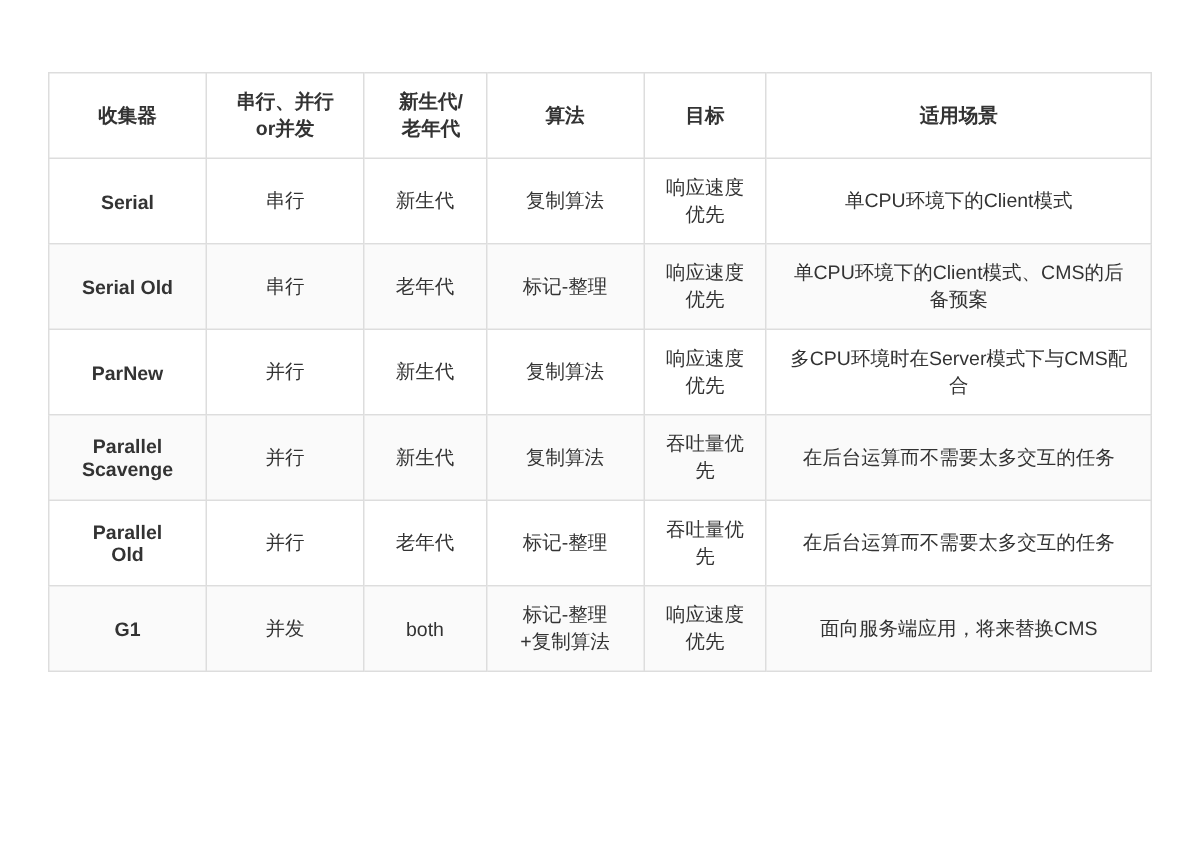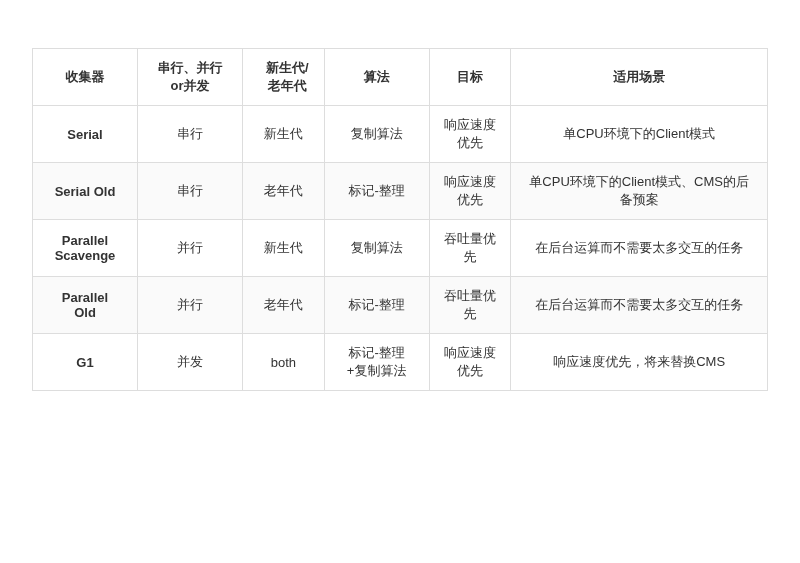--- a/index.html
+++ b/index.html
@@ -93,20 +93,28 @@
       </tr>
       <tr>
         <td style="white-space: pre-line; font-weight: bold;">Serial Old</td>
         <td style="">串行</td>
         <td style="">老年代</td>
         <td style="white-space: pre-line;">标记-整理</td>
         <td style="white-space: pre-line;">响应速度优先</td>
         <td style="">单CPU环境下的Client模式、CMS的后备预案</td>
       </tr>
       <tr>
+        <td style="white-space: pre-line; font-weight: bold;">ParNew</td>
+        <td style="">并行</td>
+        <td style="">新生代</td>
+        <td style="white-space: pre-line;">复制算法</td>
+        <td style="white-space: pre-line;">响应速度优先</td>
+        <td style="">多CPU环境时在Server模式下与CMS配合</td>
+      </tr>
+      <tr>
         <td style="white-space: pre-line; font-weight: bold;">Parallel
 Scavenge</td>
         <td style="">并行</td>
         <td style="">新生代</td>
         <td style="white-space: pre-line;">复制算法</td>
         <td style="white-space: pre-line;">吞吐量优先</td>
         <td style="">在后台运算而不需要太多交互的任务</td>
       </tr>
       <tr>
         <td style="white-space: pre-line; font-weight: bold;">Parallel
@@ -117,16 +125,16 @@
         <td style="white-space: pre-line;">吞吐量优先</td>
         <td style="">在后台运算而不需要太多交互的任务</td>
       </tr>
       <tr>
         <td style="white-space: pre-line; font-weight: bold;">G1</td>
         <td style="">并发</td>
         <td style="">both</td>
         <td style="white-space: pre-line;">标记-整理
 +复制算法</td>
         <td style="white-space: pre-line;">响应速度优先</td>
-        <td style="">响应速度优先，将来替换CMS</td>
+        <td style="">面向服务端应用，将来替换CMS</td>
       </tr>
     </tbody>
 </table>
 
 </body></html>

